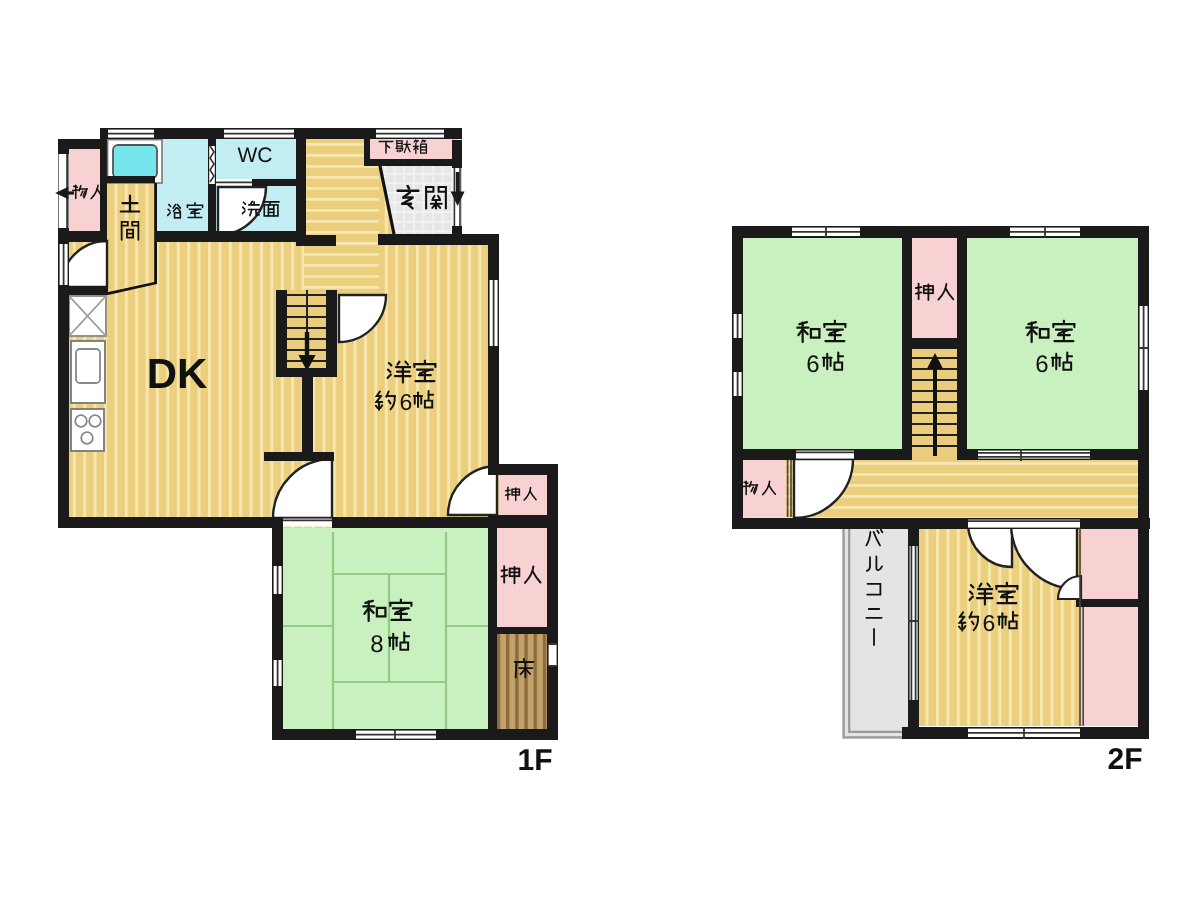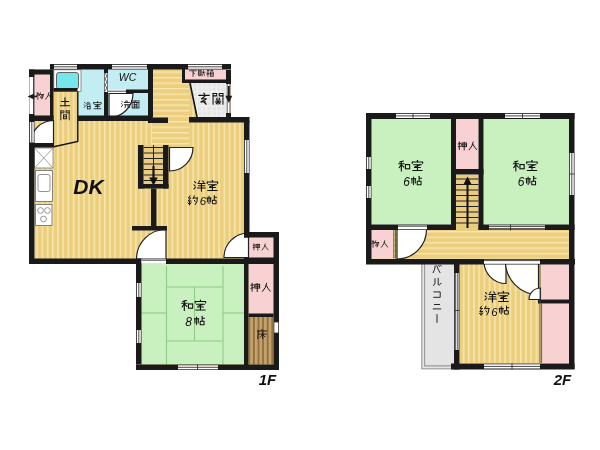--- a/index.html
+++ b/index.html
@@ -1,16 +1,16 @@
 <!DOCTYPE html>
 <html><head>
 <meta charset="utf-8">
 <style>
 html,body{margin:0;padding:0;background:#ffffff;}
-.wrap{width:600px;height:450px;position:relative;font-family:"Liberation Sans",sans-serif;font-style:italic;}
+.wrap{width:600px;height:450px;position:relative;font-family:"Liberation Sans",sans-serif;}
 text{font-family:"Liberation Sans",sans-serif;}
 </style>
 </head>
 <body>
 <div class="wrap">
 <svg width="600" height="450" viewBox="0 0 600 450" xmlns="http://www.w3.org/2000/svg">
 <defs>
 <pattern id="vw" width="5.2" height="8" patternUnits="userSpaceOnUse">
   <rect width="5.2" height="8" fill="#ecce7f"></rect>
   <rect width="1.5" height="8" fill="#f6e7ae"></rect>

